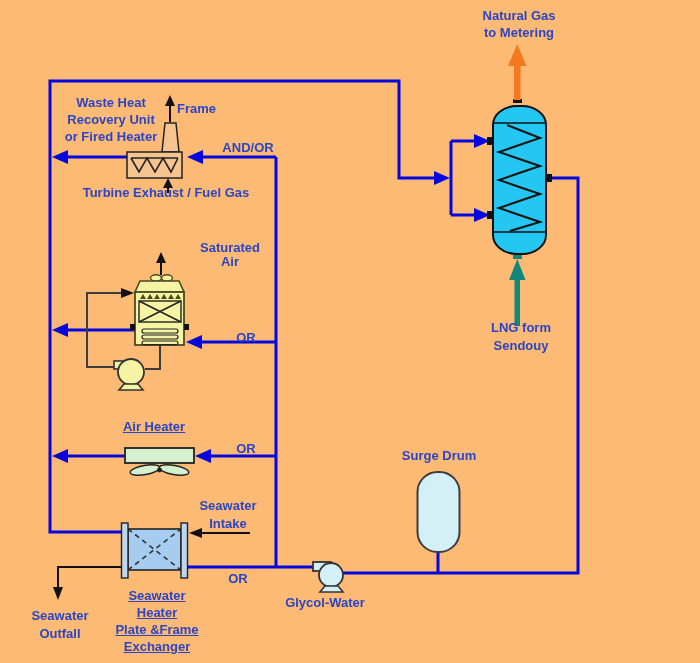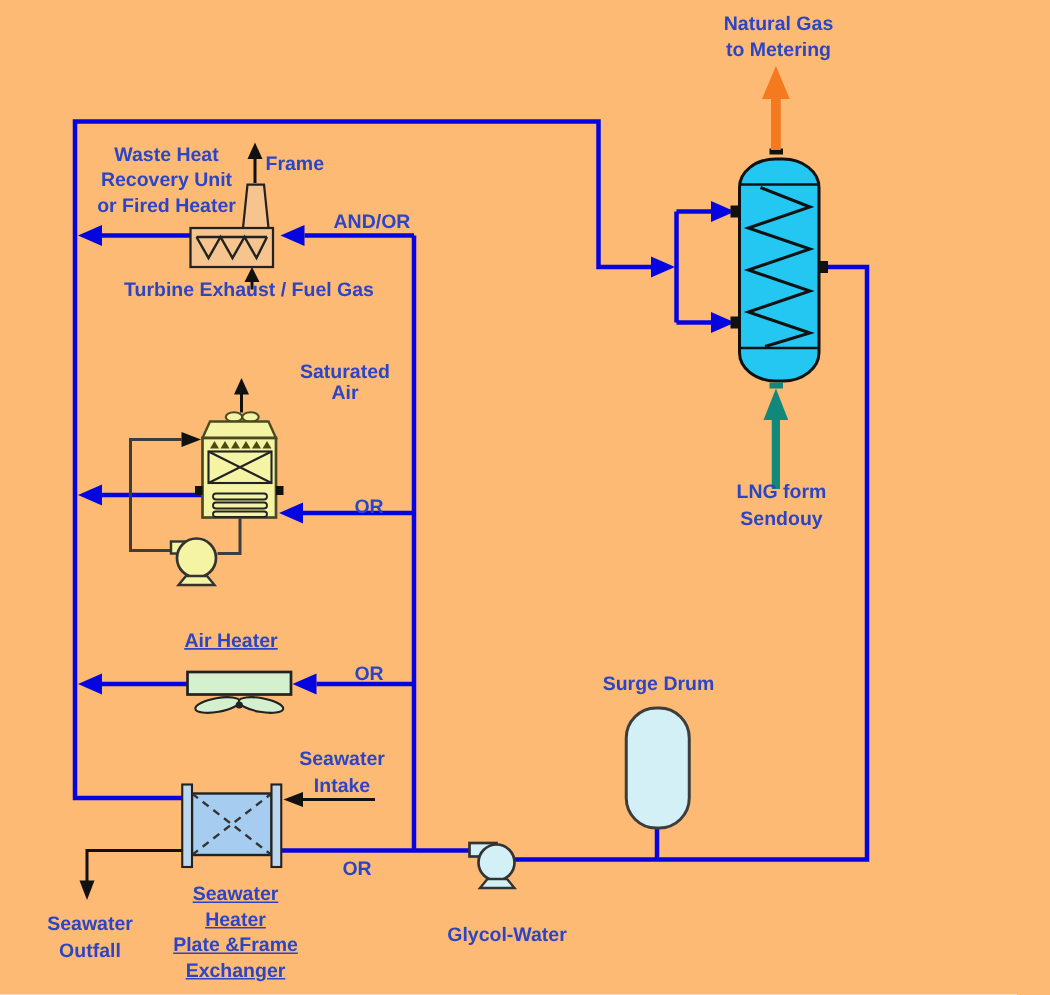--- a/index.html
+++ b/index.html
@@ -226,21 +226,21 @@
 
   <div class="lbl lh18" style="left:60px;top:607px;">
     <div>Seawater</div>
     <div>Outfall</div>
   </div>
 
   <div class="lbl" style="left:238px;top:570px;">
     <div>OR</div>
   </div>
 
-  <div class="lbl lh18" style="left:338px;top:594px;margin-top:20px;">
+  <div class="lbl lh18" style="left:325px;top:594px;">
     <div>Glycol-Water</div>
   </div>
 
   <div class="lbl" style="left:439px;top:447px;">
     <div>Surge Drum</div>
   </div>
 
 </div>
 
 </body></html>

